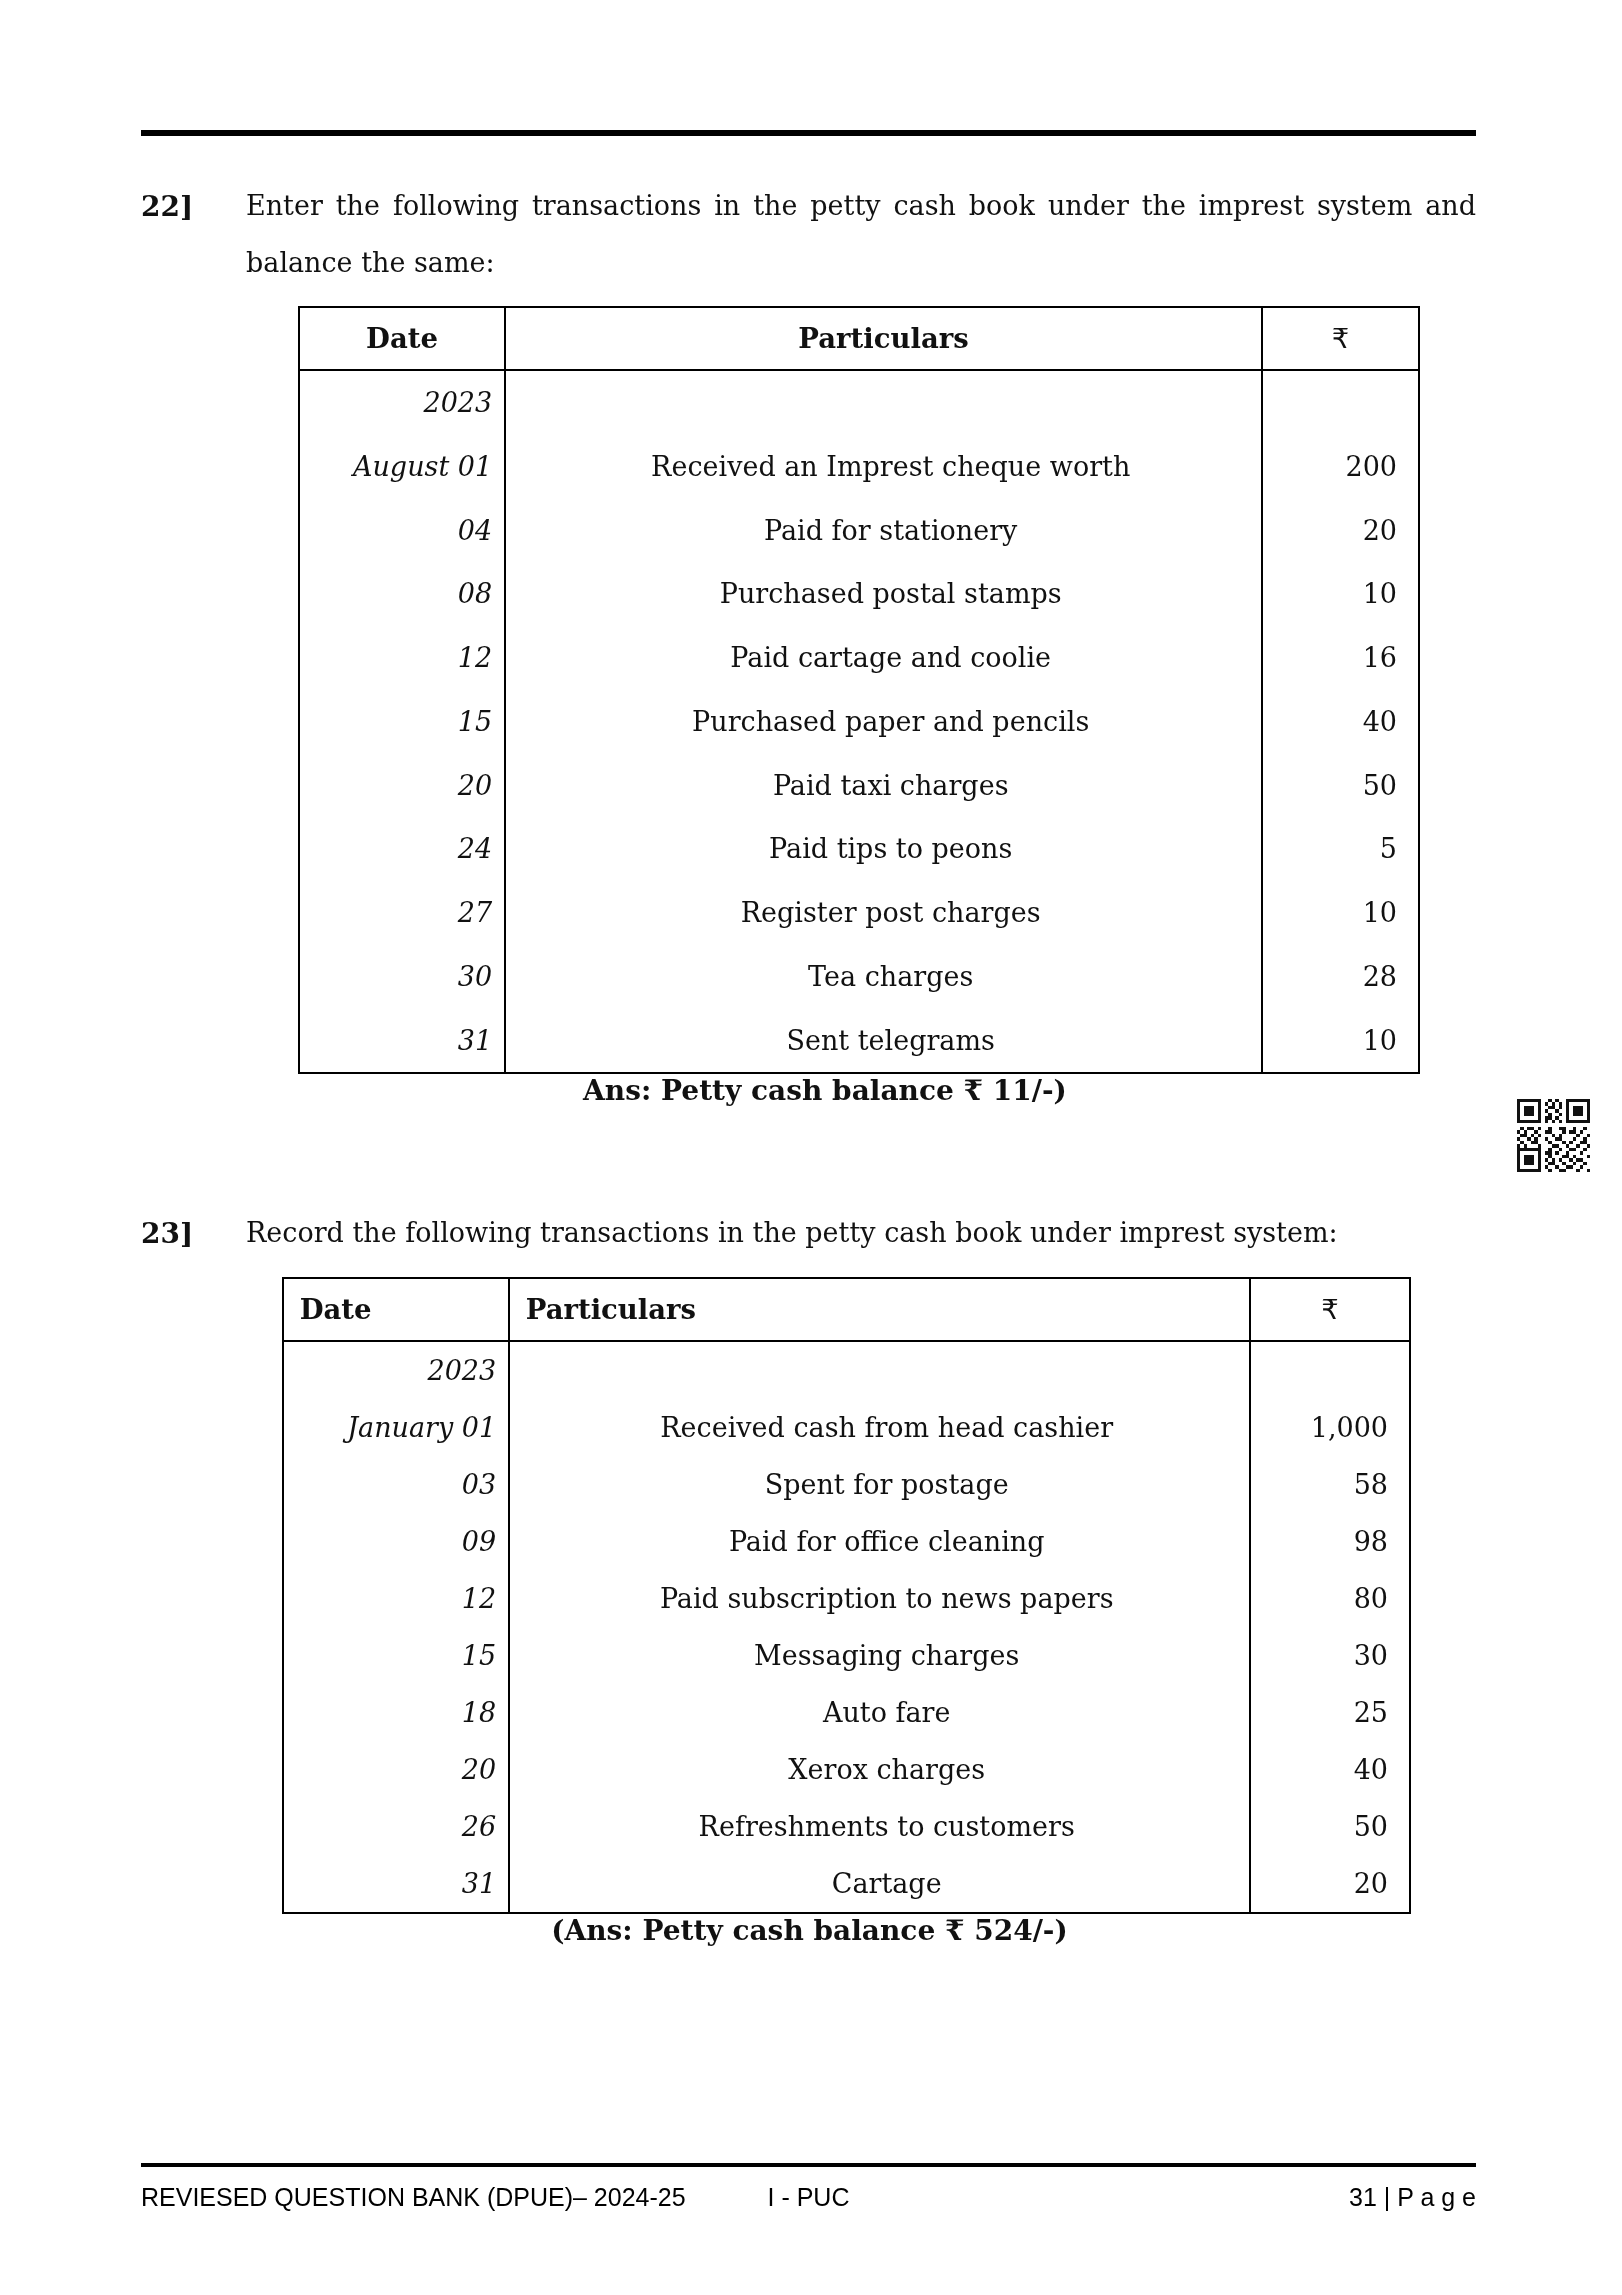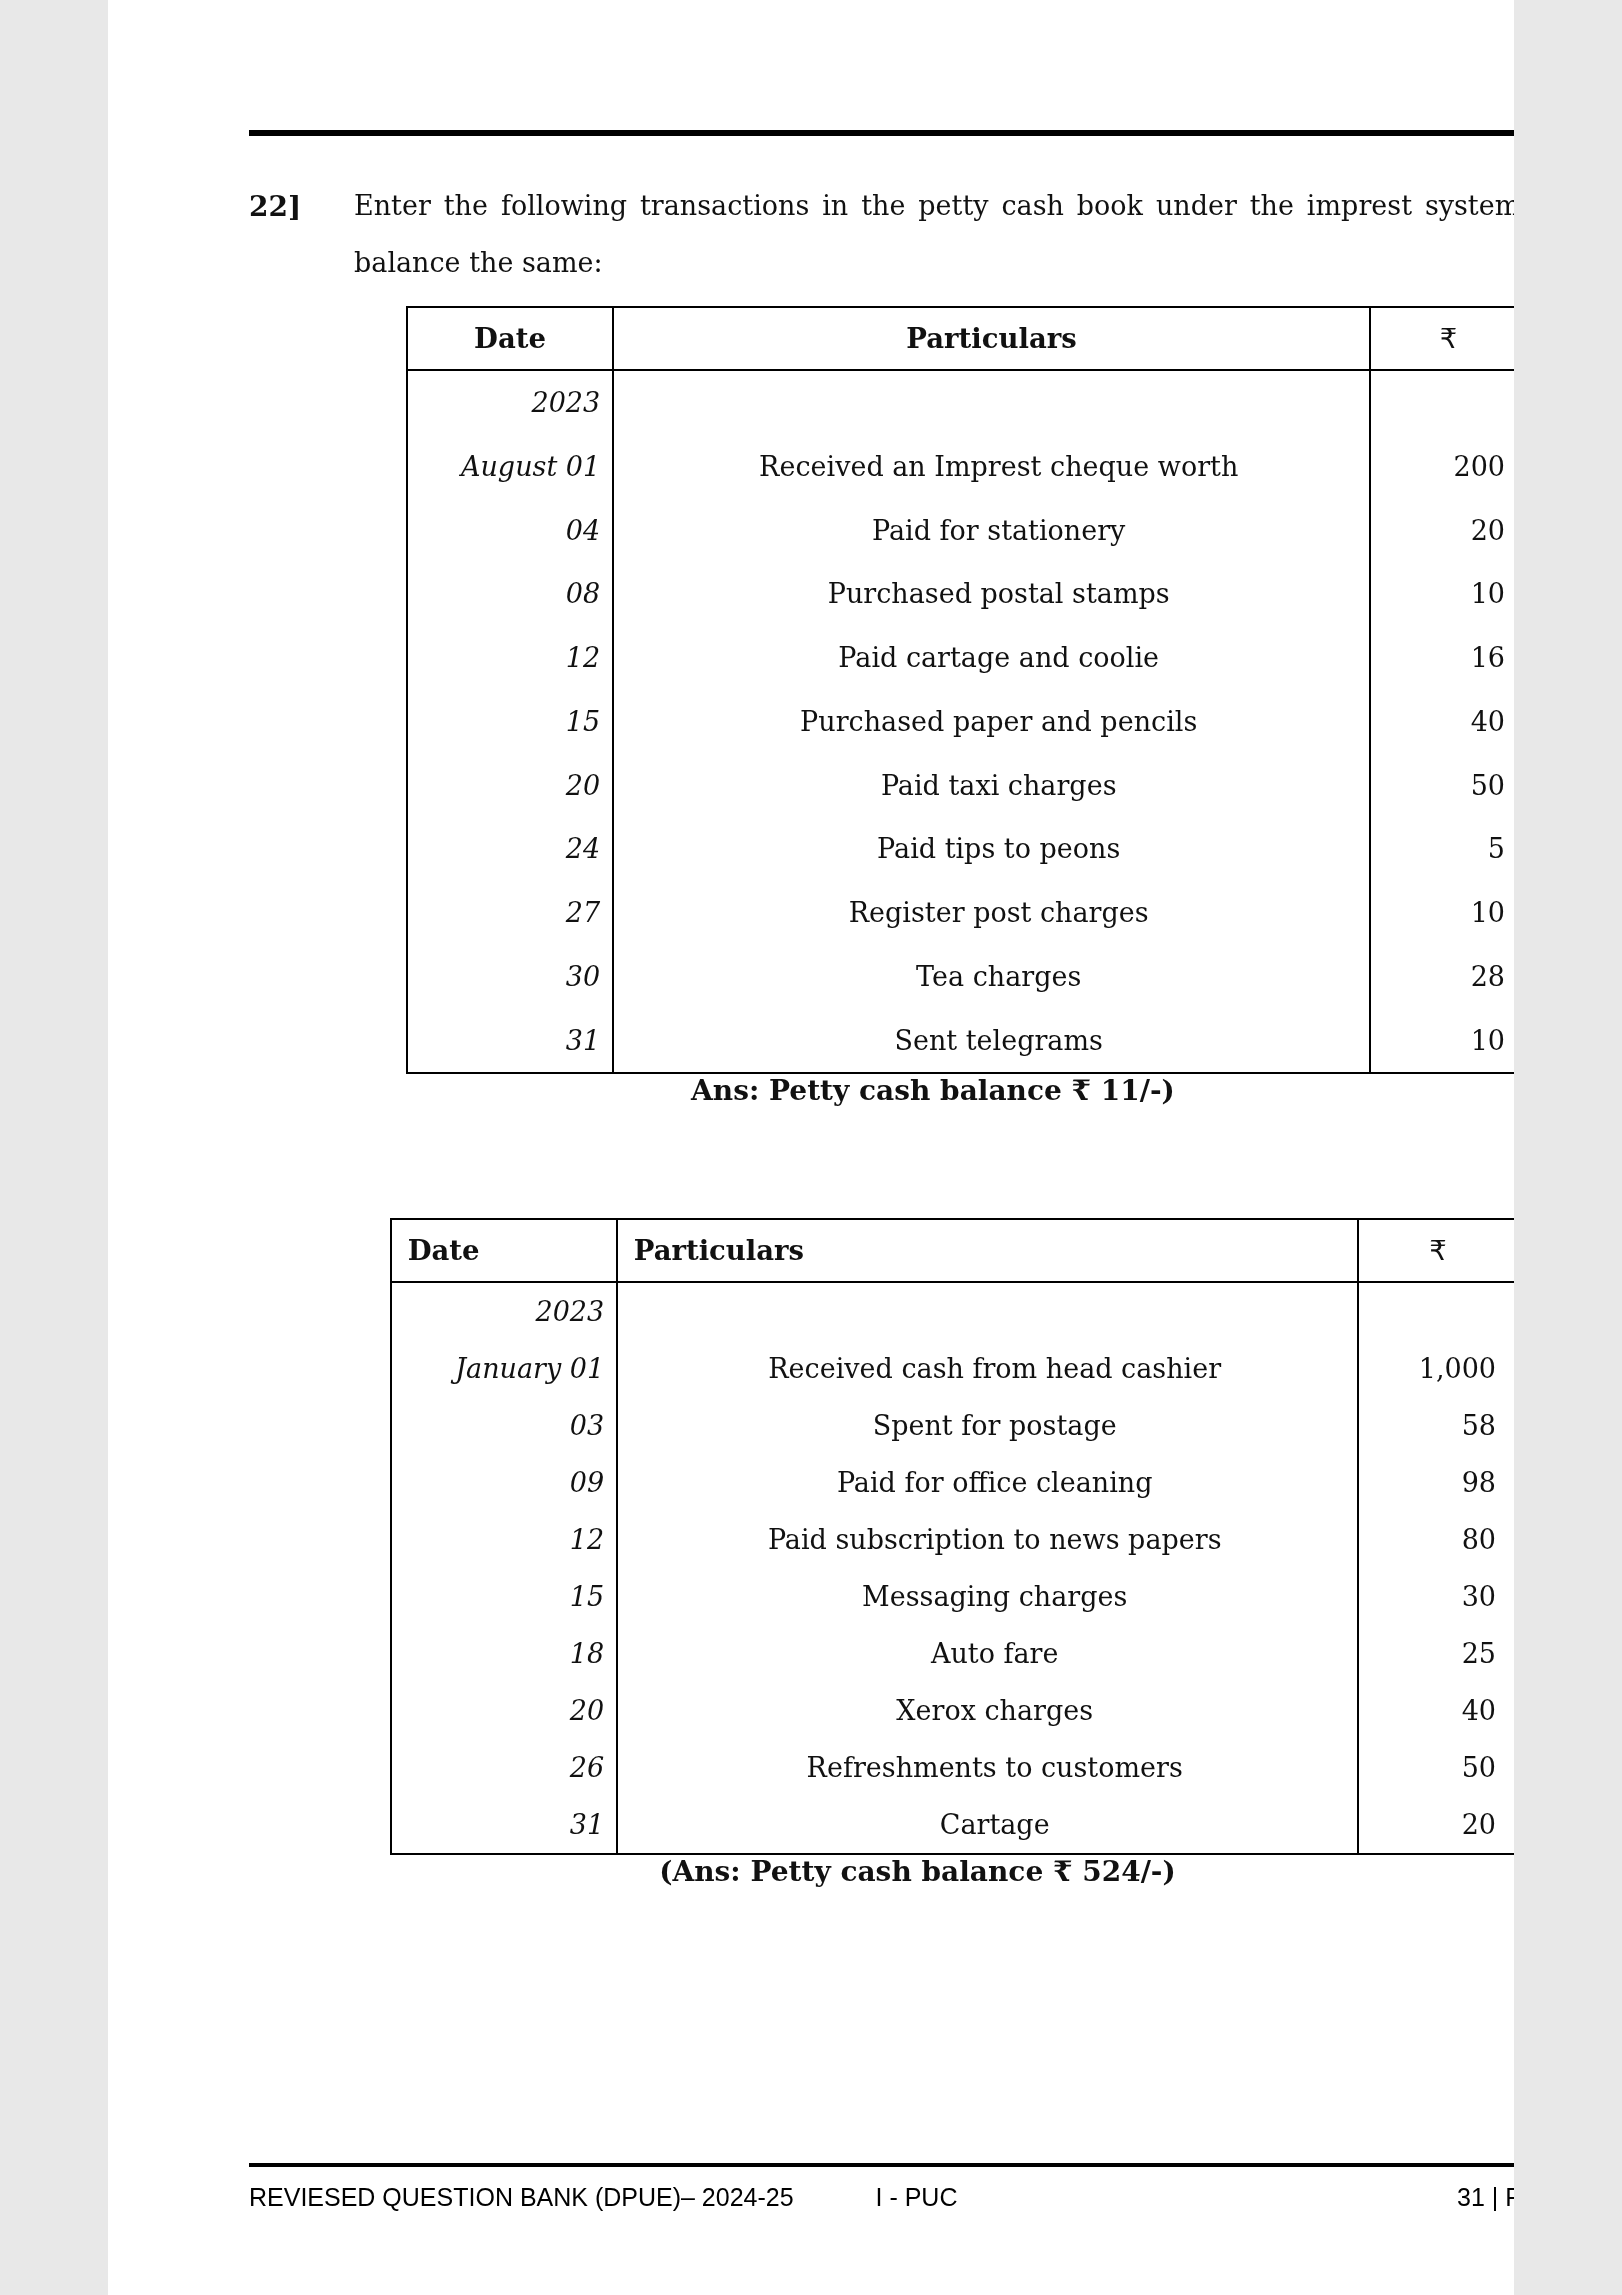--- a/index.html
+++ b/index.html
@@ -3,21 +3,21 @@
 <meta charset="utf-8">
 <style>
   * { margin: 0; padding: 0; box-sizing: border-box; }
   html, body { background: #e8e8e8; }
   body {
     font-family: "DejaVu Serif", "Liberation Serif", serif;
     color: #111;
   }
   .page {
     position: relative;
-    width: 1406px;
+    width: 1622px;
     height: 2295px;
     background: #ffffff;
     overflow: hidden;
     margin: 0 auto;
   }
 
   
   .top-rule {
     position: absolute;
     left: 141px; top: 130px;
@@ -329,20 +329,24 @@
           <rect x="18" y="19" width="1" height="1"></rect>
         <rect x="9" y="20" width="1" height="1"></rect>
           <rect x="12" y="20" width="2" height="1"></rect>
           <rect x="17" y="20" width="1" height="1"></rect>
           <rect x="20" y="20" width="1" height="1"></rect>
       </g>
     </svg>
   </div>
 
   <section class="q-section" id="q23">
+    <div class="q-head">
+      <div class="q-number">23]</div>
+      <div class="q-prompt">Record the following transactions in the petty cash book under imprest system:</div>
+    </div>
 
     <table class="pcb-table">
       <colgroup>
         <col class="c-date">
           <col class="c-part">
           <col class="c-amt">
       </colgroup>
       <thead>
         <tr>
           <th class="h-date">Date</th>

